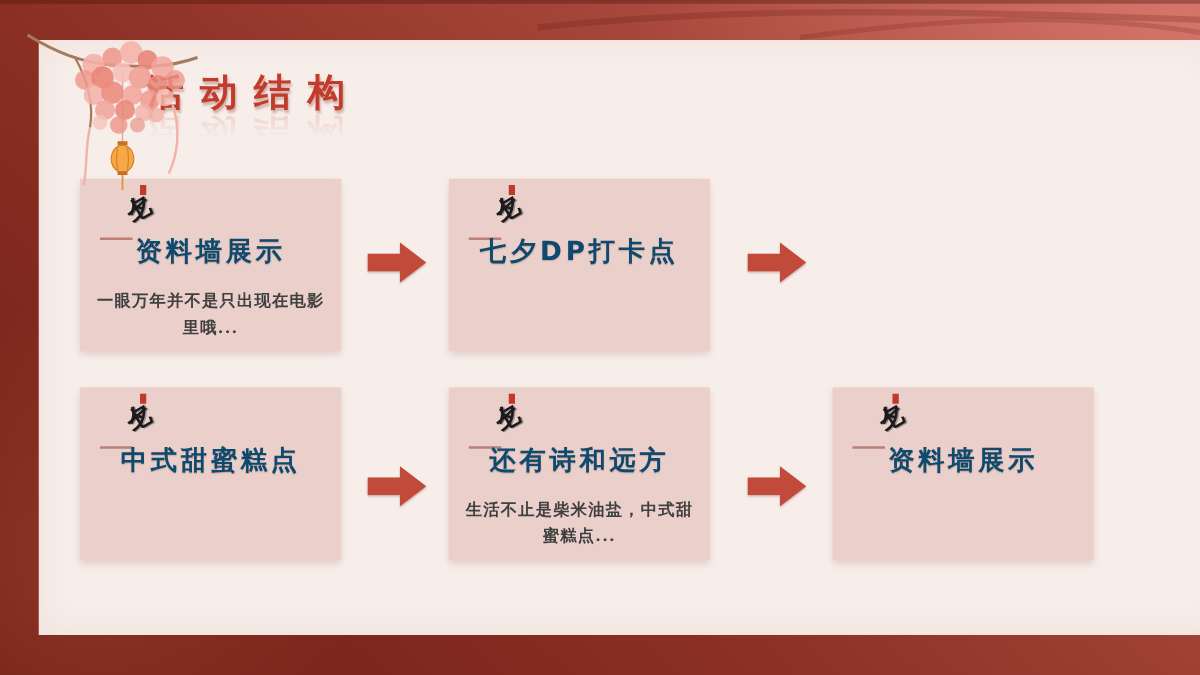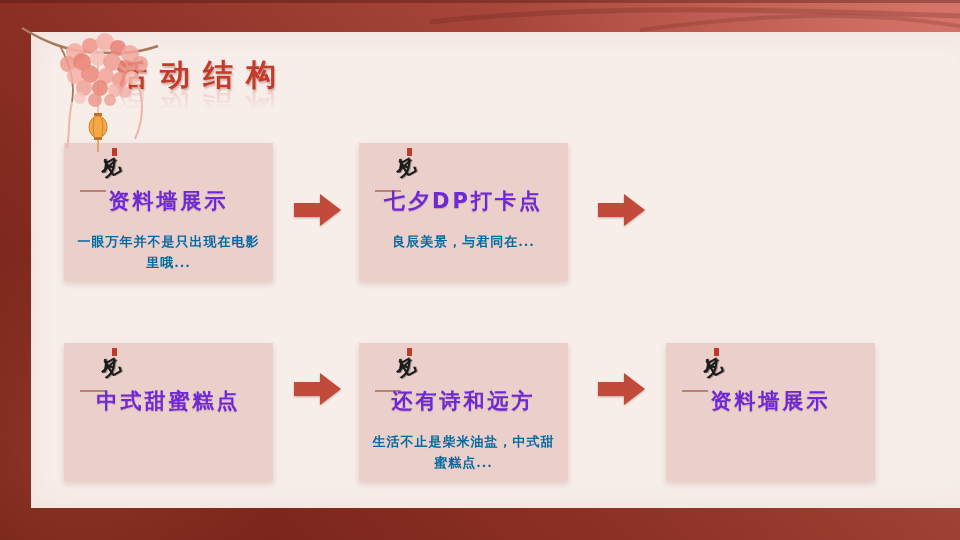--- a/index.html
+++ b/index.html
@@ -19,36 +19,36 @@
   .title-main{font-size:30px;font-weight:bold;color:#c23b2b;letter-spacing:13px;
     text-shadow:1px 2px 2px rgba(110,25,15,0.30);white-space:nowrap;}
   .title-reflect{font-size:30px;font-weight:bold;color:#c23b2b;letter-spacing:13px;
     white-space:nowrap;transform:scaleY(-0.85);opacity:0.20;filter:blur(0.6px);
     margin-top:-7px;
     -webkit-mask-image:linear-gradient(to top,rgba(0,0,0,0.9),transparent 75%);
             mask-image:linear-gradient(to top,rgba(0,0,0,0.9),transparent 75%);}
   
   .box{position:absolute;width:209px;height:138px;background:#eacfcb;
     box-shadow:0 3px 6px rgba(150,85,75,0.22);}
-  .r1{top:111px}.r2{top:311px}
+  .r1{top:111px}.r2{top:278px}
   .c1{left:33px}.c2{left:328px}.c3{left:635px}
   .logo{position:absolute;left:10px;top:2px;width:52px;height:52px;}
   .logo-glyph{display:block;writing-mode:vertical-rl;transform:rotate(-30deg);
     transform-origin:50% 50%;font-family:"DejaVu Serif","Liberation Serif",serif;
     font-weight:bold;font-size:19px;line-height:1;color:#1b1b1b;
     text-shadow:1px 1px 0 rgba(30,30,30,0.35);margin-left:14px;}
   .logo-seal{position:absolute;left:38px;top:3px;width:5px;height:8px;background:#c0392b;}
   .logo-sub{position:absolute;left:6px;top:45px;width:26px;height:2px;
     background:rgba(150,60,50,0.55);}
   .box-title{position:absolute;top:44px;left:0;width:100%;text-align:center;
-    font-size:21px;font-weight:bold;color:#6d28d9;letter-spacing:3px;
+    font-size:21px;font-weight:bold;color:#0c4a6e;letter-spacing:3px;
     text-shadow:0 1px 1px rgba(120,30,20,0.25);white-space:nowrap;}
   .box-body{position:absolute;top:88px;left:13px;right:13px;text-align:center;
     font-family:"DejaVu Serif","Liberation Serif",serif;
-    font-size:13px;font-weight:bold;color:#0369a1;line-height:1.65;letter-spacing:1px;}
+    font-size:13px;font-weight:bold;color:#404040;line-height:1.65;letter-spacing:1px;}
   
   .arrow{position:absolute;width:48px;height:34px;}
   .a1{left:263px;top:161px}.a2{left:567px;top:161px}
   .a3{left:263px;top:340px}.a4{left:567px;top:340px}
   .arrow svg{display:block;filter:drop-shadow(0 1px 1px rgba(110,30,20,0.35));}
   
   .blossom{position:absolute;left:20px;top:24px;pointer-events:none;}
 </style>
 </head>
 <body>
@@ -83,21 +83,20 @@
       <div class="box-body">一眼万年并不是只出现在电影里哦...</div>
     </div>
 
     <div class="box r1 c2">
       <div class="logo">
         <span class="logo-glyph">七夕</span>
         <span class="logo-seal"></span>
         <span class="logo-sub"></span>
       </div>
       <div class="box-title">七夕DP打卡点</div>
-      <div class="box-body">良辰美景，与君同在...</div>
     </div>
 
 
     <div class="box r2 c1">
       <div class="logo">
         <span class="logo-glyph">七夕</span>
         <span class="logo-seal"></span>
         <span class="logo-sub"></span>
       </div>
       <div class="box-title">中式甜蜜糕点</div>

